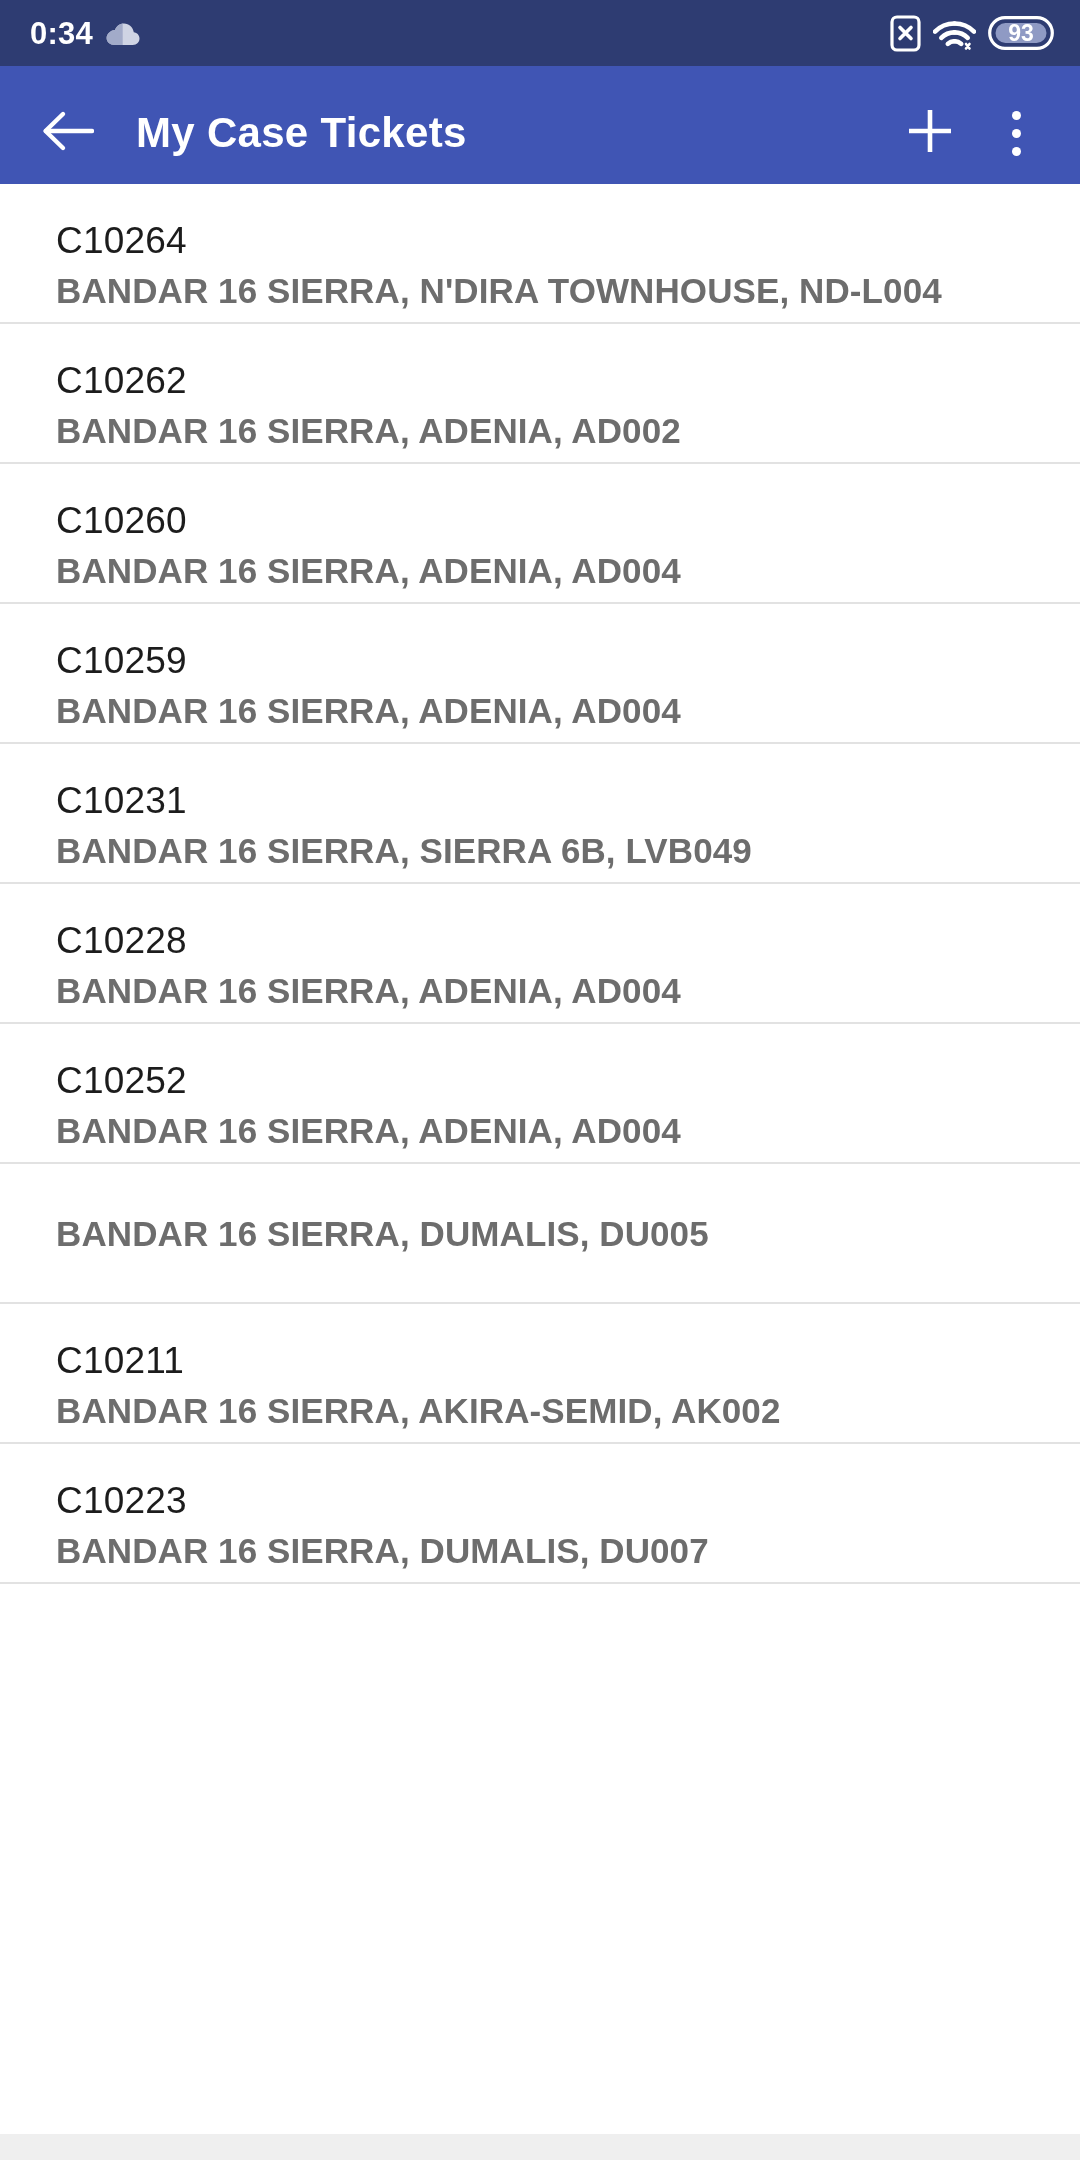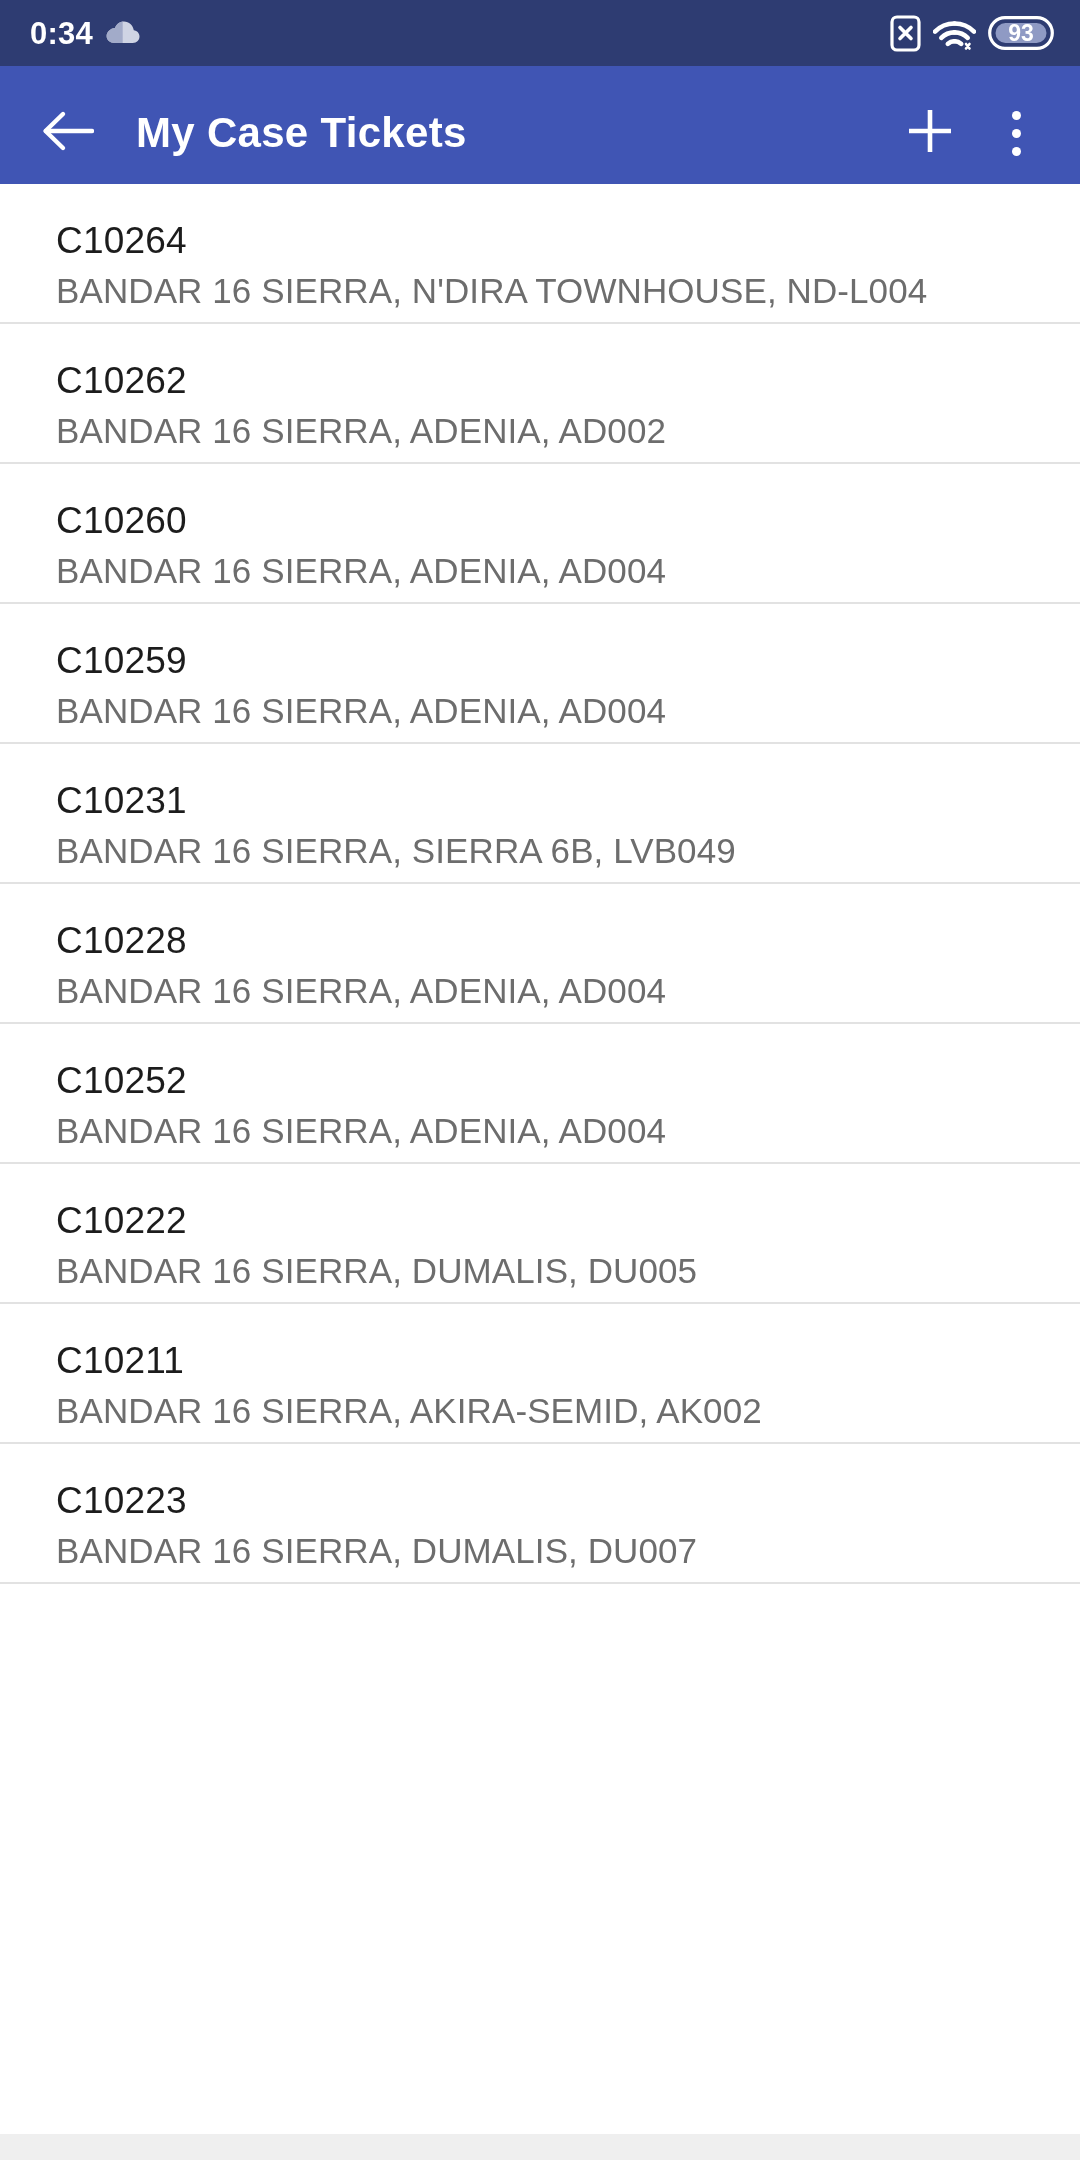--- a/index.html
+++ b/index.html
@@ -30,21 +30,21 @@
     flex: 0 0 66px;
     background: #2e3c72;
     display: flex;
     align-items: center;
     justify-content: space-between;
     padding: 0 26px 0 30px;
     box-sizing: border-box;
   }
   .status-left {
     display: flex;
-    align-items: flex-start;
+    align-items: center;
     gap: 12px;
   }
   .status-time {
     color: #ffffff;
     font-size: 31px;
     font-weight: bold;
     letter-spacing: 0.2px;
     line-height: 1;
   }
   .cloud-icon { display: block; }
@@ -132,21 +132,21 @@
     font-size: 37px;
     font-weight: normal;
     line-height: 1.0;
     letter-spacing: 0.2px;
     white-space: nowrap;
   }
   .ticket-addr {
     margin-top: 14px;
     color: #6d6d6d;
     font-size: 35px;
-    font-weight: normal;
+    font-weight: bold;
     line-height: 1.0;
     letter-spacing: 0.1px;
     white-space: nowrap;
   }
 
   .bottom-strip {
     position: absolute;
     left: 0;
     bottom: 0;
     width: 1080px;
@@ -254,21 +254,20 @@
       <div class="ticket-id">C10228</div>
       <div class="ticket-addr">BANDAR 16 SIERRA, ADENIA, AD004</div>
     </div>
 
     <div class="ticket-row">
       <div class="ticket-id">C10252</div>
       <div class="ticket-addr">BANDAR 16 SIERRA, ADENIA, AD004</div>
     </div>
 
     <div class="ticket-row">
-      <div class="ticket-id">C10222</div>
       <div class="ticket-addr">BANDAR 16 SIERRA, DUMALIS, DU005</div>
     </div>
 
     <div class="ticket-row">
       <div class="ticket-id">C10211</div>
       <div class="ticket-addr">BANDAR 16 SIERRA, AKIRA-SEMID, AK002</div>
     </div>
 
     <div class="ticket-row">
       <div class="ticket-id">C10223</div>

